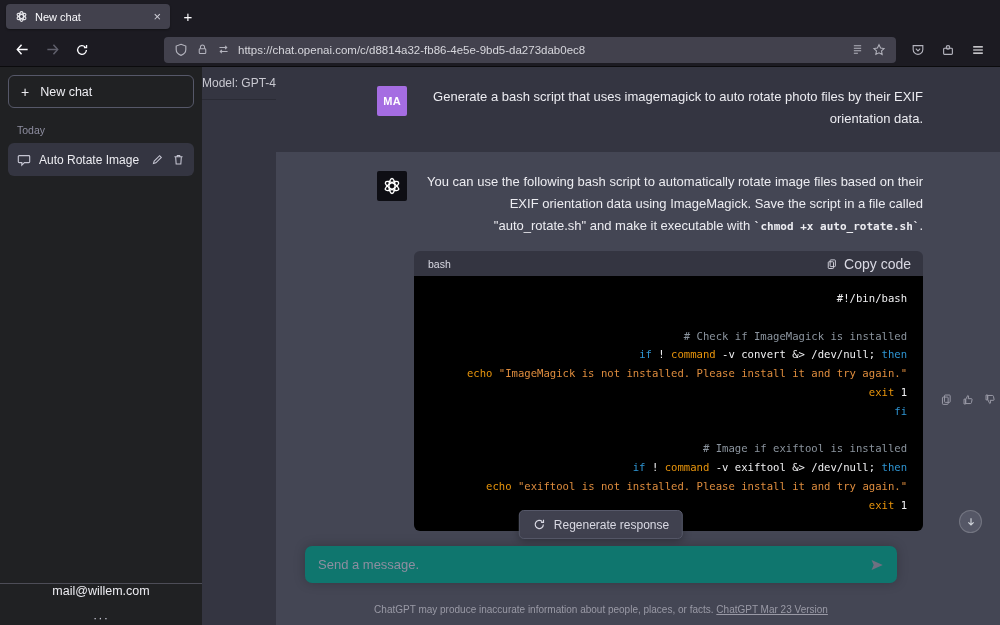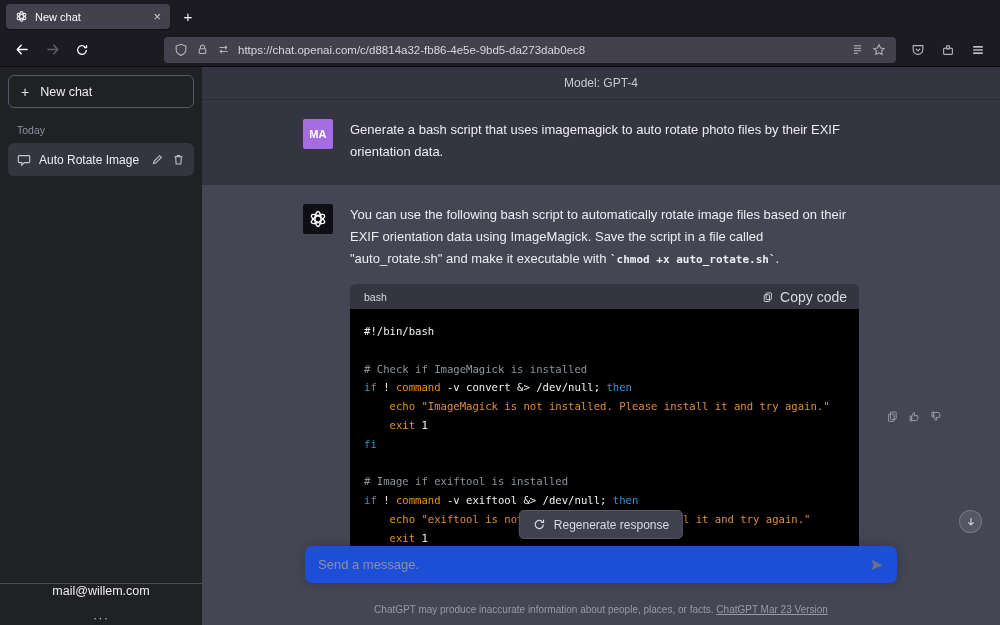--- a/index.html
+++ b/index.html
@@ -37,25 +37,25 @@
   .chat-item { margin:0 8px; height:33px; background:#343541; border-radius:6px; display:flex;
                align-items:center; gap:8px; padding:0 9px; color:#ececf1; font-size:12px; }
   .chat-item-label { flex:1; white-space:nowrap; overflow:hidden; }
   .icon-btn { display:grid; place-items:center; color:#c5c5d2; flex:none; }
   .sidebar-bottom { position:absolute; left:0; right:0; bottom:0; border-top:1px solid #4d4d57;
                     height:42px; display:flex; align-items:center; justify-content:space-between;
                     padding:0 15px; color:#ececf1; font-size:12.5px;flex-direction:column; }
   .dots { color:#c5c5d2; font-size:13px; letter-spacing:1px; }
 
   .main { flex:1; position:relative; background:var(--user-row-bg,#343541); overflow:hidden;
-          display:flex; flex-direction:column; }
+          display:flex; flex-direction:row; }
   .model-header { height:33px; flex:none; display:grid; place-items:center; color:#c8c8d0;
                   font-size:12px; border-bottom:1px solid rgba(0,0,0,.18); }
   .chat-scroll { flex:1; overflow:hidden; display:flex; flex-direction:column; }
-  .msg-row { display:flex; gap:17px; padding:19px 0 22px 101px; }
+  .msg-row { display:flex; gap:7px; padding:19px 0 22px 101px;text-align:right; }
   .msg-row.user { background:var(--user-row-bg,#343541); }
   .msg-row.assistant { background:var(--assistant-row-bg,#444654); flex:1; padding-bottom:0; }
 
   .avatar { width:30px; height:30px; border-radius:2px; flex:none; display:grid;
             place-items:center; }
   .avatar.user { background:var(--user-avatar,#a56de2); color:#fff; font-size:11px;
                  font-weight:bold; letter-spacing:.3px; }
   .avatar.bot { background:#0e0e14; }
 
   .msg { width:509px; color:#ececf1; font-size:13px; line-height:22px; }
@@ -81,21 +81,21 @@
 
   
   .regenerate-btn { position:absolute; left:50%; transform:translateX(-50%); bottom:86px;
                     height:29px; background:#40414f; border:1px solid #565869; border-radius:5px;
                     display:flex; align-items:center; gap:8px; padding:0 13px; color:#d9d9e3;
                     font-size:12px; box-shadow:0 2px 8px rgba(0,0,0,.3); }
   .scroll-down-btn { position:absolute; right:18px; bottom:92px; width:23px; height:23px;
                      border-radius:50%; background:#555766; border:1px solid rgba(255,255,255,.18);
                      display:grid; place-items:center; }
   .input-bar { position:absolute; left:50%; transform:translateX(-50%); bottom:42px; width:592px;
-               height:37px; background:#1d4ed8; border-radius:7px;
+               height:37px; background:#0f766e; border-radius:7px;
                box-shadow:0 0 12px rgba(0,0,0,.22); display:flex; align-items:center;
                padding:0 13px; gap:8px; }
   .input-bar input { flex:1; background:transparent; border:none; outline:none; color:#ececf1;
                      font-size:13px; font-family:inherit; }
   .input-bar input::placeholder { color:#8e8ea0; }
   .chat-footer { position:absolute; left:0; right:0; bottom:10px; text-align:center;
                  font-size:10px; color:#9a9aa6; }
   .chat-footer .footer-link { color:#9a9aa6; text-decoration:underline; }
 
   svg { display:block; }

